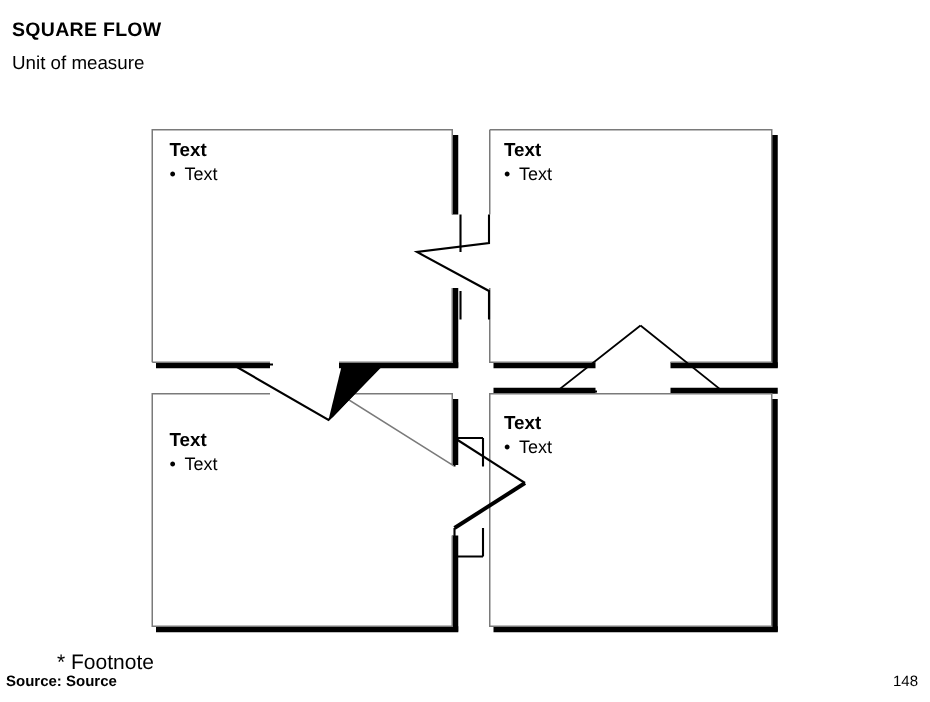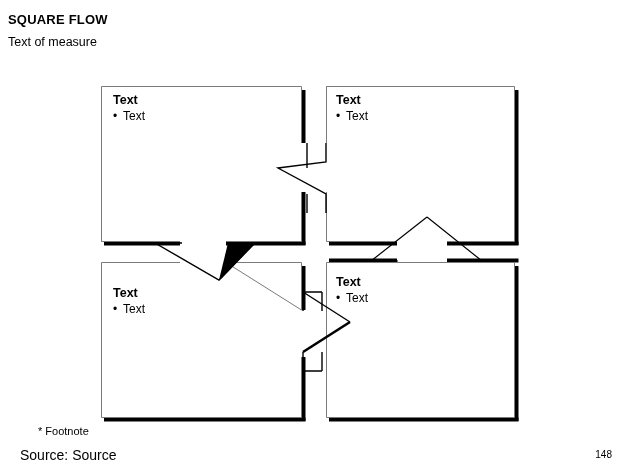--- a/index.html
+++ b/index.html
@@ -34,32 +34,33 @@
     font-size: 12.5px;
     font-weight: normal;
     line-height: 15px;
     white-space: nowrap;
   }
 
   
   #footnote {
     position: absolute;
     left: 38px;
-    top: 425px;
-    font-size: 11px;
-    line-height: 12px;
-    white-space: nowrap;
-  }
-  #source-line {
-    position: absolute;
-    left: 20px;
-    top: 449px;
+    top: 435px;
     font-size: 14px;
     line-height: 12px;
     white-space: nowrap;
+  }
+  #source-line {
+    position: absolute;
+    left: 4px;
+    top: 449px;
+    font-size: 10px;
+    line-height: 12px;
+    white-space: nowrap;
+    font-weight: bold;
   }
   #page-number {
     position: absolute;
     right: 8px;
     top: 449px;
     font-size: 10px;
     line-height: 12px;
     white-space: nowrap;
   }
 
@@ -99,21 +100,21 @@
 
   #tl-text { left: 113px; top: 93px; }
   #tr-text { left: 336px; top: 93px; }
   #bl-text { left: 113px; top: 286px; }
   #br-text { left: 336px; top: 275px; }
 </style>
 </head>
 <body>
 
 <div id="slide-title">SQUARE FLOW</div>
-<div id="slide-subtitle">Text of measure</div>
+<div id="slide-subtitle">Unit of measure</div>
 
 <div id="diagram">
 <svg width="620" height="468" viewBox="0 0 620 468" xmlns="http://www.w3.org/2000/svg">
 
   <g>
 
     <rect x="301.5" y="90" width="4" height="53" fill="#000000"></rect>
     <rect x="301.5" y="192" width="4" height="53" fill="#000000"></rect>
     <rect x="104" y="241.5" width="76" height="4" fill="#000000"></rect>
     <rect x="226" y="241.5" width="79.5" height="4" fill="#000000"></rect>

